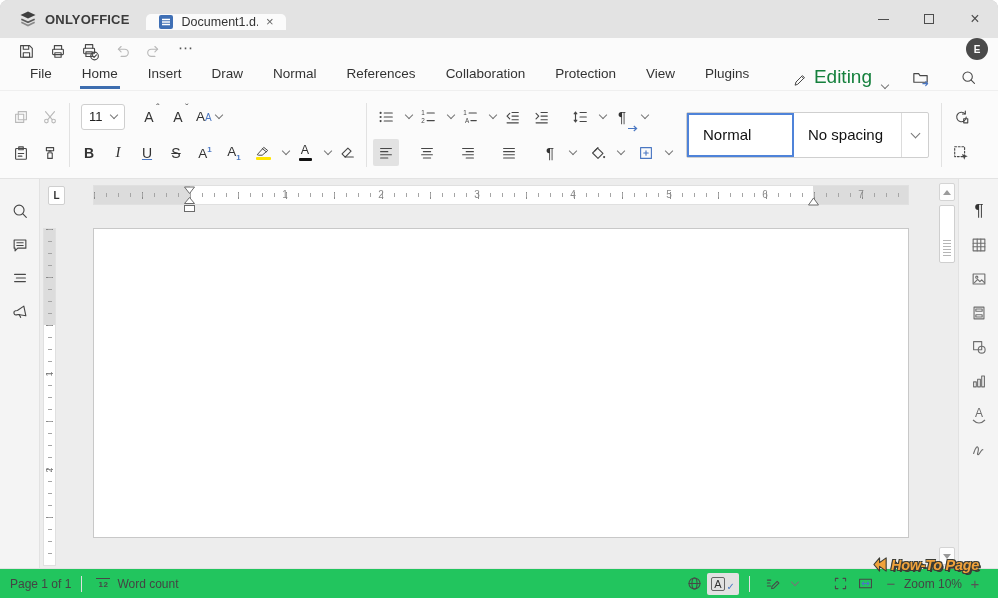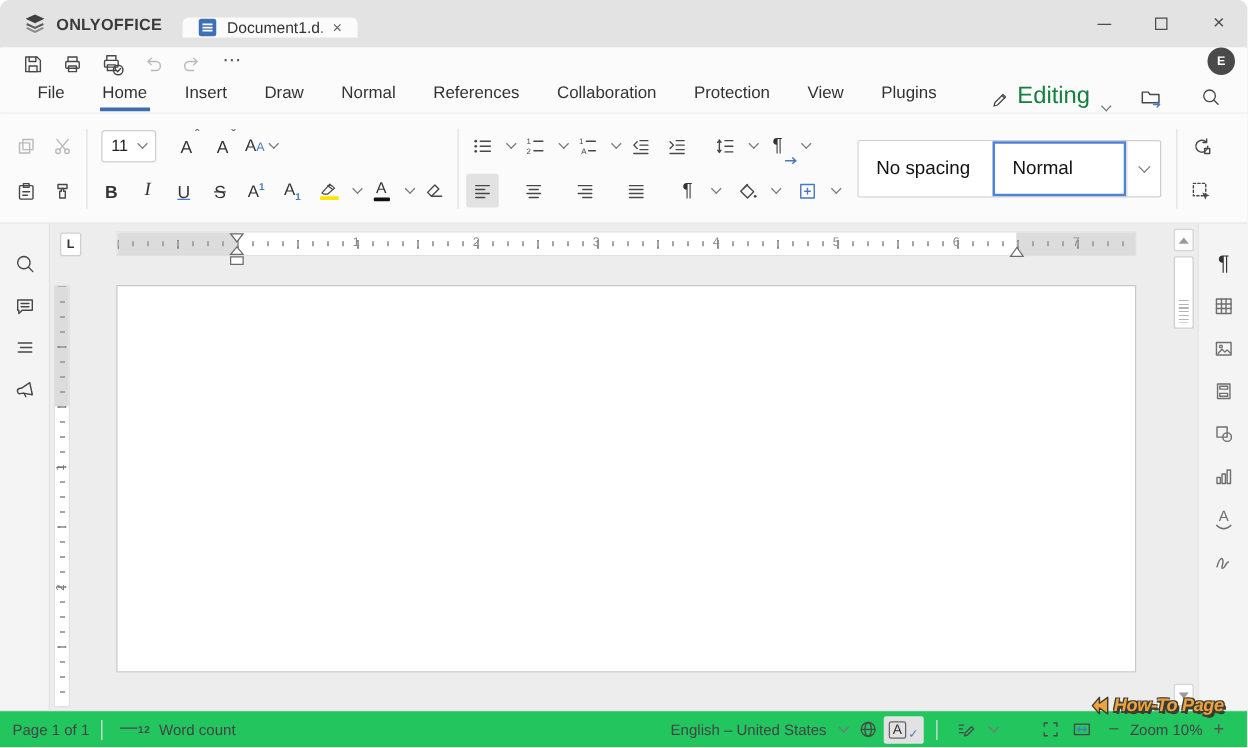--- a/index.html
+++ b/index.html
@@ -112,21 +112,21 @@
   .scr-dn{bottom:0}
   .tri-up{width:0;height:0;border-left:4px solid transparent;border-right:4px solid transparent;border-bottom:5px solid #9a9a9a}
   .tri-dn{width:0;height:0;border-left:4px solid transparent;border-right:4px solid transparent;border-top:5px solid #9a9a9a}
   .scr-thumb{position:absolute;left:0;top:22px;width:16px;height:58px;background:#fff;border:1px solid #cfcfcf;border-radius:2px}
   .scr-thumb::after{content:"";position:absolute;left:3px;right:3px;bottom:4px;height:18px;background:repeating-linear-gradient(180deg,#b5b5b5 0 1px,transparent 1px 3px)}
   
   .statusbar{position:absolute;left:0;right:0;bottom:0;height:30px;background:#22c55e;border-top:1px solid #e3e3e3;display:flex;align-items:center;font-size:12px;color:#444;padding:0 10px}
   .sdiv{width:1px;height:16px;background:#e0e0e0;margin:0 10px}
   .sbtn2{display:flex;align-items:center;gap:7px;padding:0 4px;height:22px;border-radius:2px}
   .sbtn2.active{background:#e2e2e2}
-  .wcico{display:flex;flex-direction:row;align-items:center;line-height:1}
+  .wcico{display:flex;flex-direction:column;align-items:center;line-height:1}
   .wcico .l1{width:14px;border-top:1.5px solid #474747;margin-bottom:2px}
   .wcico .n{font-size:8px;font-weight:700;color:#474747;letter-spacing:.5px}
   .spell-a{font-size:11px;color:#333;border:1px solid #666;border-radius:2px;padding:0px 2px;line-height:12px}
   .spell-chk{color:#4a77c2;font-size:10px;margin-left:-5px;margin-top:6px}
   .zoomsign{font-size:15px;color:#555;width:18px;text-align:center}
   
   .watermark{position:absolute;left:872px;top:556px;z-index:60;display:flex;align-items:center;gap:2px;pointer-events:none}
   .wm-text{font-size:14.5px;font-weight:800;font-style:italic;letter-spacing:-.3px;color:#f0a23b;white-space:nowrap;
     text-shadow:-1px -1px 0 #3c3c34,1px -1px 0 #3c3c34,-1px 1px 0 #3c3c34,1px 1px 0 #3c3c34,2px 2px 0 #3c3c34}
 </style>
@@ -428,25 +428,25 @@
           <svg class="ic" width="18" height="18" viewBox="0 0 20 20">
             <rect class="blu" x="4" y="4" width="12" height="12"></rect>
               <path class="blu" d="M10 7.5v5M7.5 10h5"></path>
           </svg>
         </div>
         <i class="chv"></i>
       </div>
     </div>
 
     <div class="styles" style="margin-left:14px">
+      <div class="stylebox selected">
+          <span>Normal</span>
+        </div>
       <div class="stylebox">
           <span>No spacing</span>
-        </div>
-      <div class="stylebox selected">
-          <span>Normal</span>
         </div>
       <div class="style-expand">
           <i class="chv"></i>
         </div>
     </div>
     <div class="vdiv"></div>
 
     <div class="tb-col">
       <div class="tb-row">
         <div class="tb">
@@ -588,24 +588,20 @@
     <span class="sdiv"></span>
     <div class="sbtn2">
       <span class="wcico">
         <span class="l1"></span>
           <span class="n">12</span>
       </span>
       <span>Word count</span>
     </div>
     <div style="flex:1"></div>
     <div class="sbtn2">
-      <span>English – United States</span>
-      <i class="chv"></i>
-    </div>
-    <div class="sbtn2">
       <svg class="ic" width="17" height="17" viewBox="0 0 20 20">
         <circle cx="10" cy="10" r="6.5"></circle>
           <ellipse cx="10" cy="10" rx="3" ry="6.5"></ellipse>
           <path d="M3.5 10h13"></path>
       </svg>
     </div>
     <div class="sbtn2 active">
       <span class="spell-a">A</span>
       <span class="spell-chk">✓</span>
     </div>

